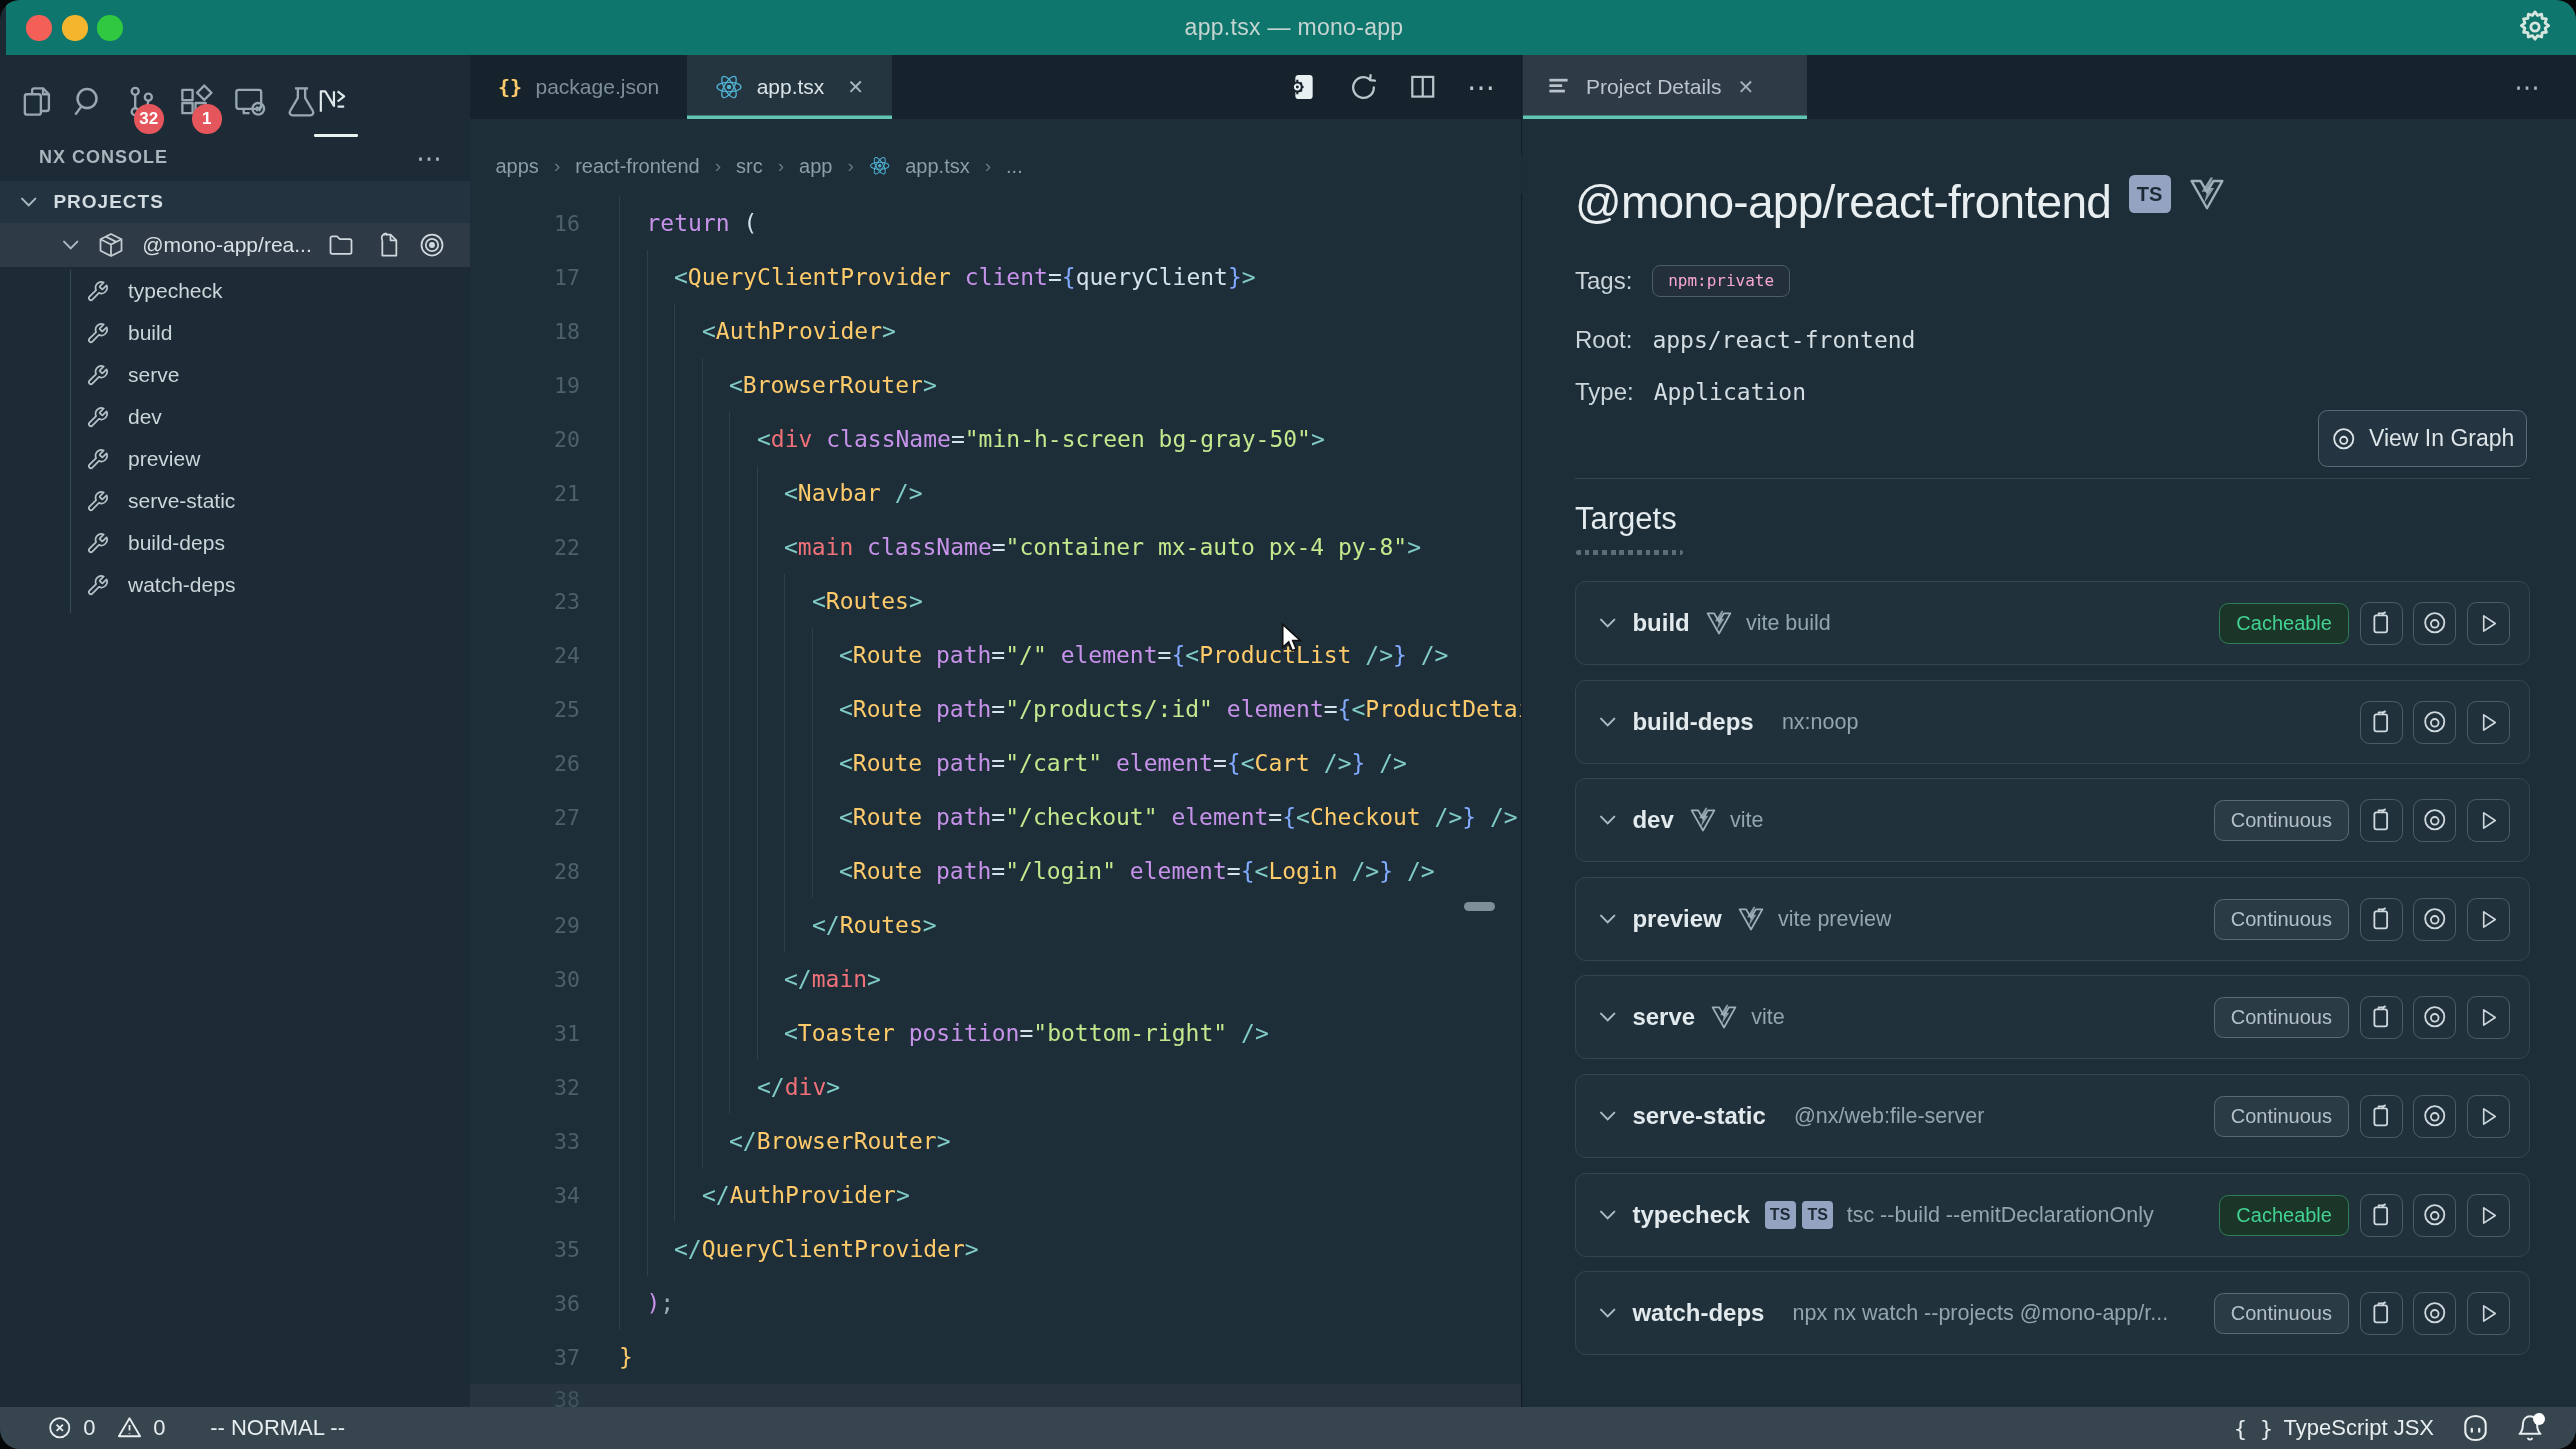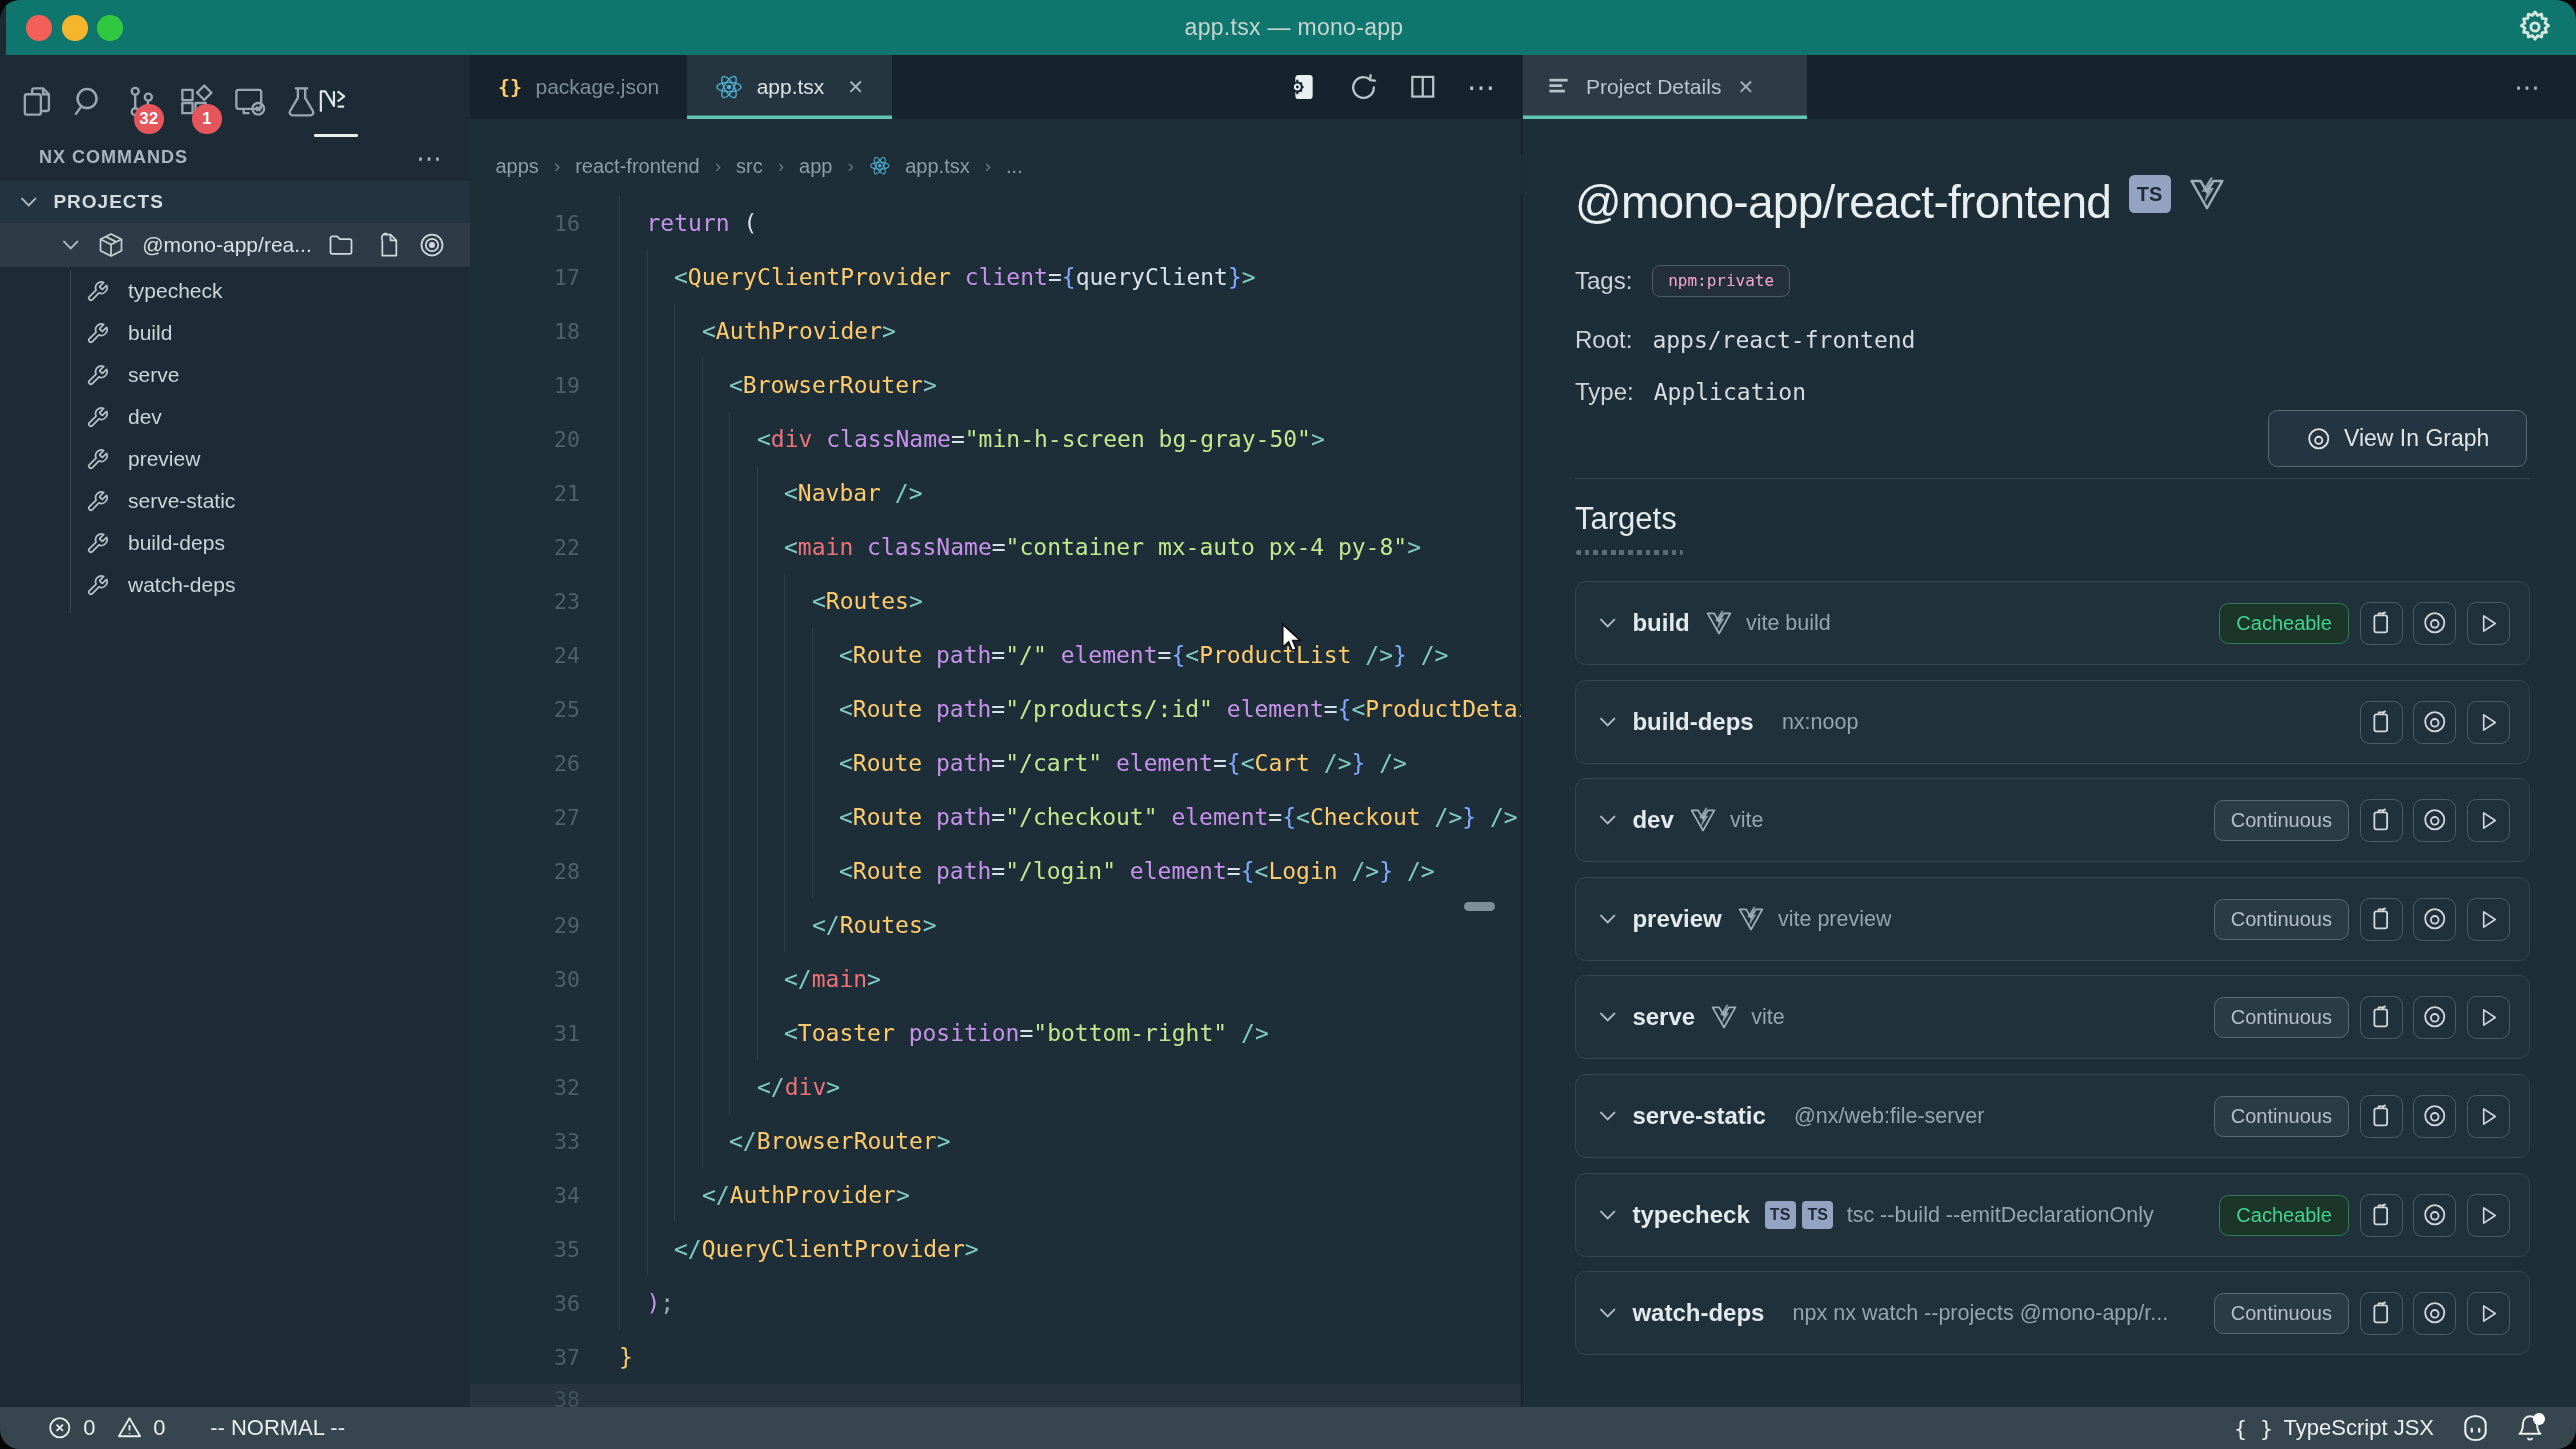--- a/index.html
+++ b/index.html
@@ -75,21 +75,21 @@
   #panel-body{position:absolute;left:52px;right:46px;top:64px;bottom:0;}
   #proj-title-row{position:absolute;left:0;top:56px;display:flex;align-items:flex-start;gap:17.4px;}
   #proj-title{color:#e9eff1;font-size:46px;letter-spacing:-0.7px;}
   .ts-badge{background:#94a3c1;color:#1d2935;font-weight:bold;border-radius:5.4px;
     display:inline-flex;align-items:center;justify-content:center;}
   #proj-ts{width:42px;height:38px;font-size:20px;}
   .field{position:absolute;left:0;display:flex;align-items:center;gap:20px;font-size:24px;color:#ccd6da;}
   .field .mono{font-family:"DejaVu Sans Mono",monospace;font-size:23px;color:#d4dde2;}
   .chip{border:1.3px solid #4d5d67;background:#232f3a;border-radius:8px;padding:5.4px 14.8px;
     font-family:"DejaVu Sans Mono",monospace;font-size:16px;color:#f9a8d4;}
-  #view-graph{position:absolute;right:2.7px;top:291px;height:55px;padding:0 37px;display:flex;align-items:center;gap:12px;
+  #view-graph{position:absolute;right:2.7px;top:291px;height:55px;padding:0 12px;display:flex;align-items:center;gap:12px;
     border:1.3px solid #5a6a73;border-radius:9.4px;background:#243440;color:#dde5e8;font-size:23px;}
   #panel-divider{position:absolute;left:0;right:0;top:359px;height:1.3px;background:#36464f;}
   #targets-head{position:absolute;left:0;top:382px;color:#e4ebee;font-size:31px;}
   #targets-dots{position:absolute;left:1.3px;top:431px;width:107px;height:5.4px;
     background:repeating-linear-gradient(90deg,#5d6d76 0 4.7px,transparent 4.7px 8.7px);border-radius:2.7px;}
   #target-rows{position:absolute;left:0;right:0;top:462px;}
   .trow{position:absolute;left:0;right:0;height:84px;border:1.3px solid #35454f;border-radius:10.7px;
     background:#20313b;box-sizing:border-box;display:flex;align-items:center;padding:0 19px 0 23px;}
   .trow .chev{margin-right:16px;display:flex;}
   .trow .tname{color:#e2eaed;font-size:24px;font-weight:bold;margin-right:14.8px;white-space:nowrap;}
@@ -184,21 +184,21 @@
         <svg viewBox="0 0 24 24" fill="none" stroke="currentColor" stroke-width="1.5" stroke-linejoin="round">
             <path d="M4 19 V5 h3 l6 10 V5"></path>
             <path d="M15.5 5 l4.5 3.5 -4.5 3.5"></path>
             <path d="M15.5 15.5 h4.5"></path>
           </svg>
         </span>
       <span id="nx-underline"></span>
     </div>
 
     <div id="nx-console-head">
-      <span>NX COMMANDS</span>
+      <span>NX CONSOLE</span>
       <span id="nx-console-more">⋯</span>
     </div>
 
     <div id="projects-row">
       <span class="chev" style="margin:0 16px 0 20px;display:flex;">
           <svg width="17.4" height="12" viewBox="0 0 26 18" fill="none" stroke="currentColor" stroke-width="3" stroke-linecap="round">
             <polyline points="3,4 13,14 23,4"></polyline>
           </svg>
         </span>
       <span>PROJECTS</span>

